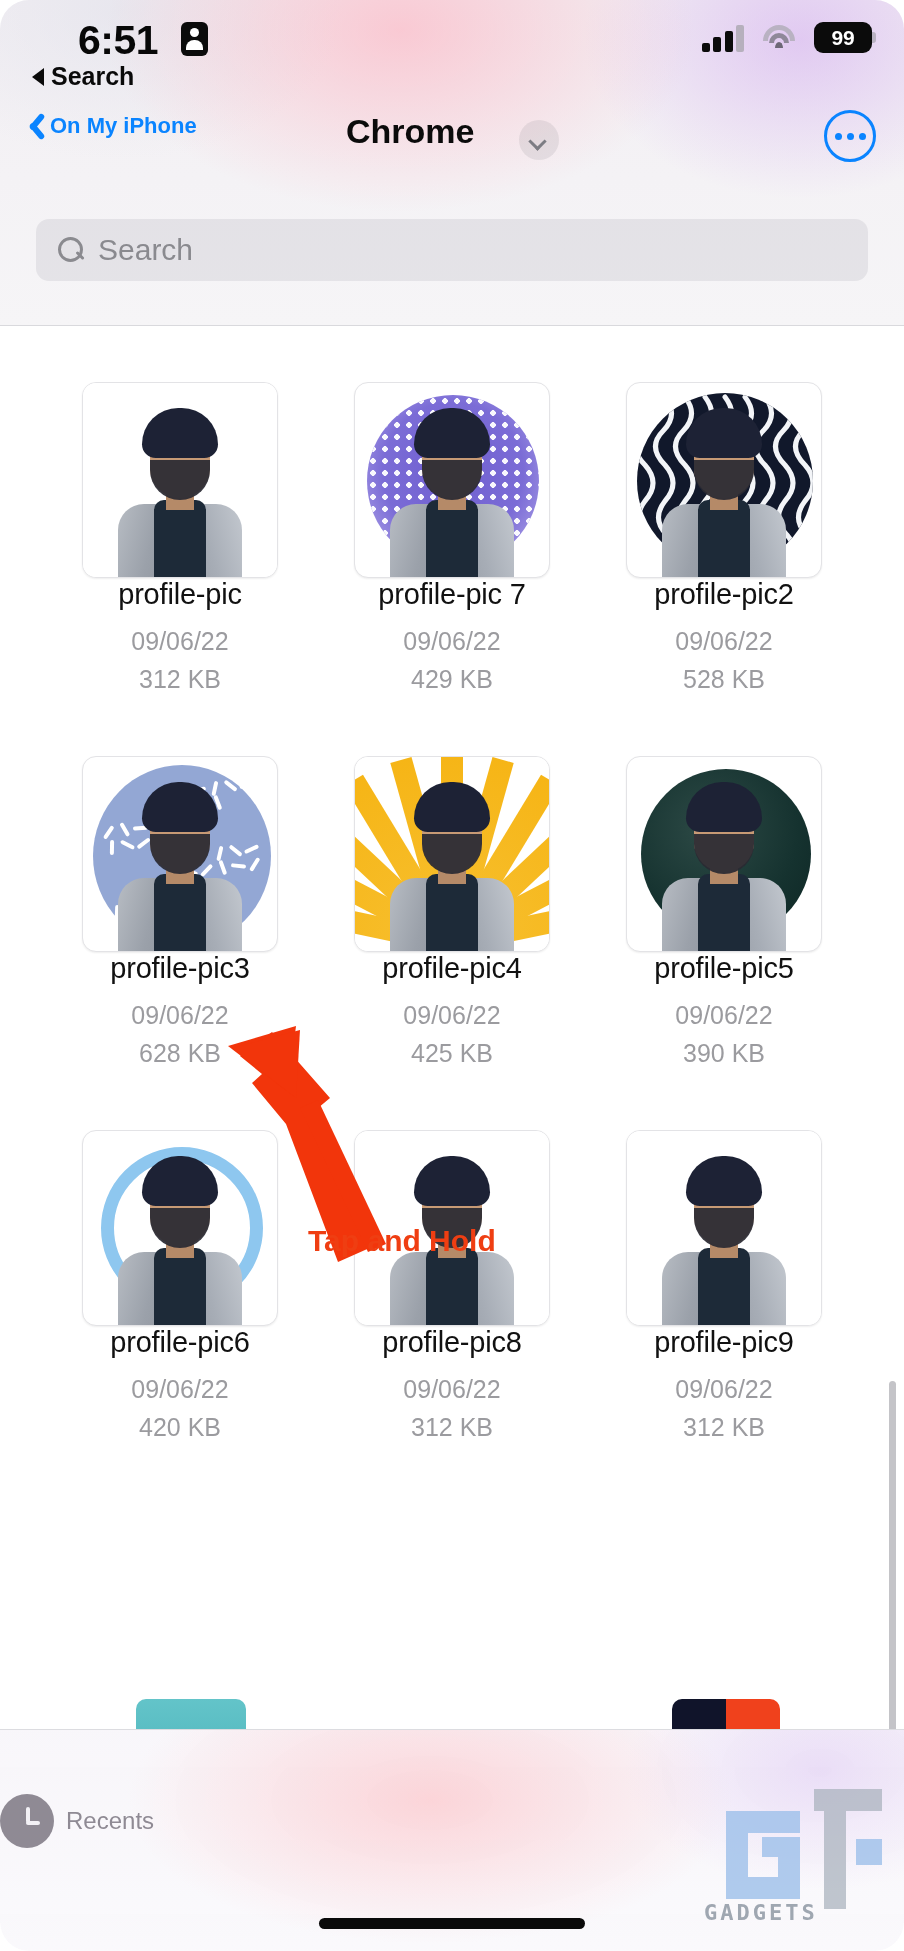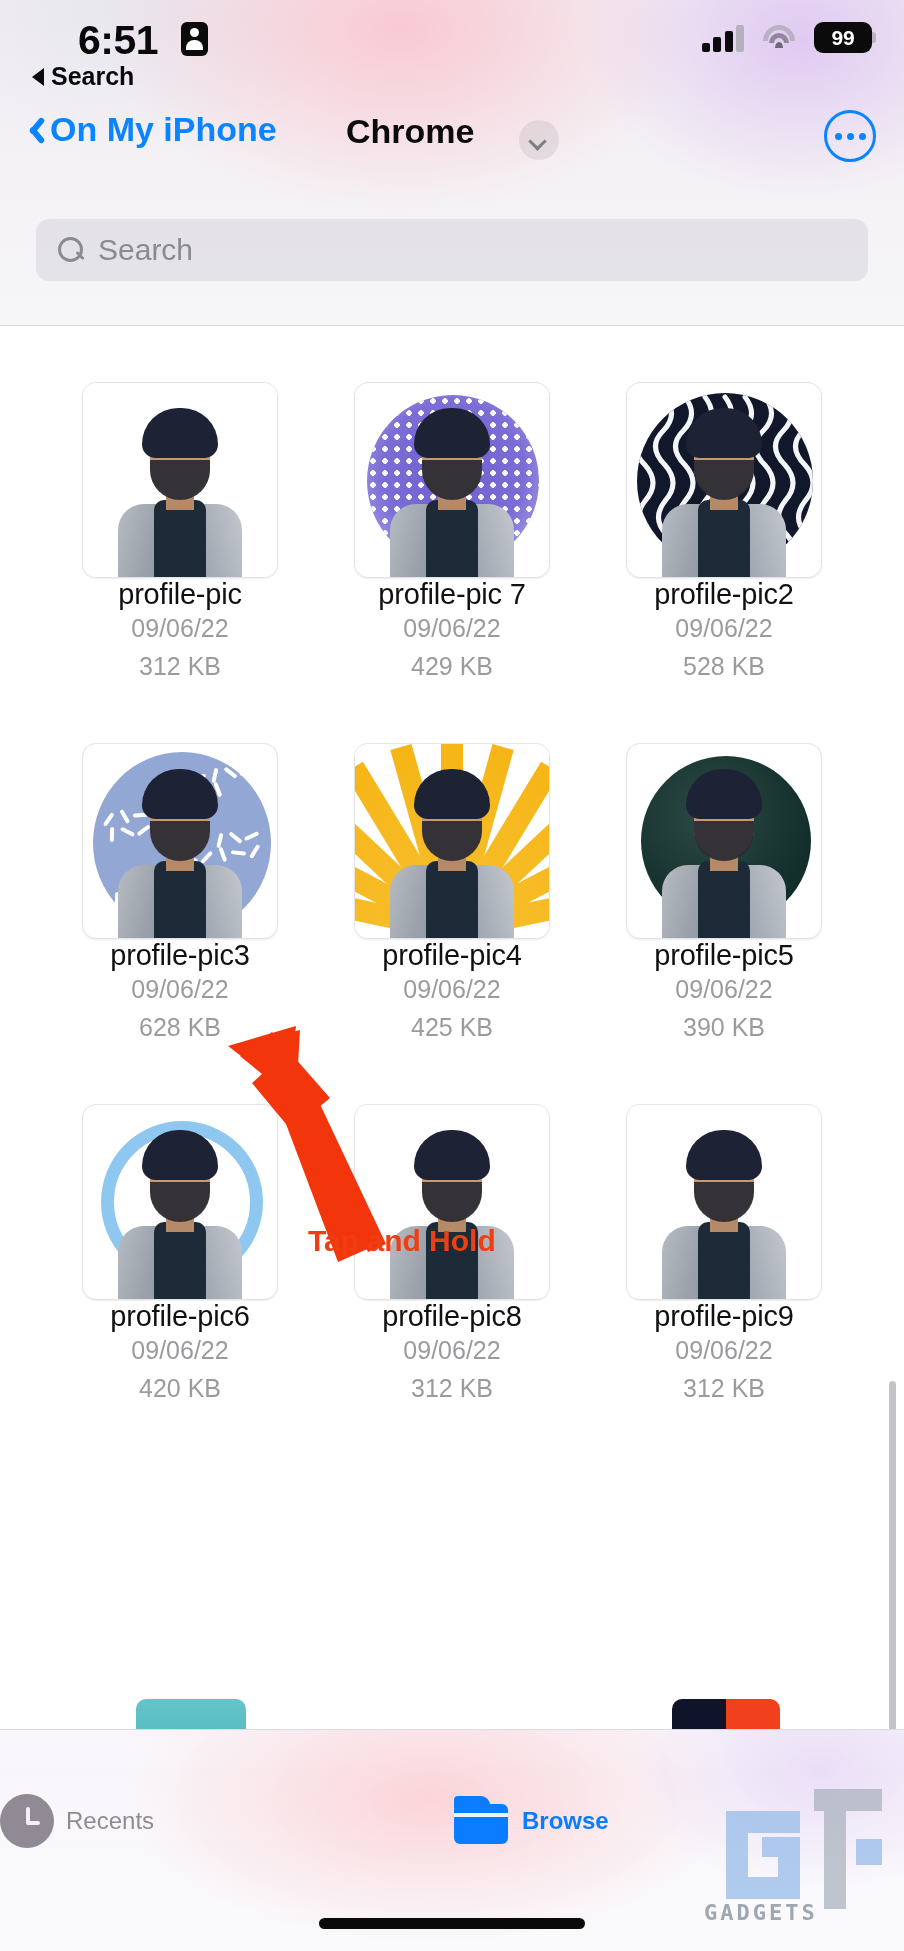--- a/index.html
+++ b/index.html
@@ -7,20 +7,21 @@
     width: 904px; height: 1951px;
     background: #ffffff;
     font-family: "Liberation Sans", sans-serif;
     overflow: hidden;
   }
   #phone {
     position: relative;
     width: 904px; height: 1951px;
     background: #ffffff;
     overflow: hidden;
+    border-radius: 29px;
   }
 
   
   .top-chrome {
     position: absolute; left: 0; top: 0; width: 904px; height: 326px;
     background:
       radial-gradient(ellipse 420px 260px at 400px 30px, rgba(255,170,185,0.55) 0%, rgba(255,190,200,0.0) 70%),
       radial-gradient(ellipse 300px 220px at 800px 40px, rgba(210,170,240,0.55) 0%, rgba(210,170,240,0.0) 72%),
       radial-gradient(ellipse 300px 200px at 120px 10px, rgba(225,225,235,0.6) 0%, rgba(240,240,245,0.0) 75%),
       linear-gradient(180deg, #f2eff3 0%, #f4f2f5 55%, #f6f5f7 100%);
@@ -83,21 +84,21 @@
   .battery .tip {
     position: absolute; right: 0; top: 10px; width: 4px; height: 11px;
     background: #b9b2c2; border-radius: 0 3px 3px 0;
   }
 
   
   .nav-bar { position: absolute; left: 0; top: 100px; width: 904px; height: 78px; }
   .nav-back {
     position: absolute; left: 22px; top: 10px;
     display: flex; align-items: center; gap: 10px;
-    color: #0a84ff; font-size: 34px; font-weight: 600; text-align: center;
+    color: #0a84ff; font-size: 22px; font-weight: 600; text-align: center;
   }
   .chev-left {
     width: 18px; height: 32px; position: relative;
   }
   .chev-left::before, .chev-left::after {
     content: ""; position: absolute; left: 6px; width: 5.5px; height: 19px;
     background: #0a84ff; border-radius: 3px;
   }
   .chev-left::before { top: 0px; transform: rotate(40deg); transform-origin: bottom center; }
   .chev-left::after  { top: 14px; transform: rotate(-40deg); transform-origin: top center; }
@@ -153,21 +154,21 @@
   }
   .file-cell { display: flex; flex-direction: column; align-items: center; }
   .thumb {
     width: 196px; height: 196px; border-radius: 14px;
     background: #ffffff; border: 1px solid #e3e3e6;
     box-shadow: 0 1px 2px rgba(0,0,0,0.07);
     position: relative; overflow: hidden;
   }
   .thumb .bg { position: absolute; inset: 0; }
   .file-name { font-size: 29px; color: #111; letter-spacing: -0.2px; white-space: nowrap; }
-  .file-date { margin-top: 3px; font-size: 25px; color: #9b9b9f; text-align: center; }
+  .file-date { margin-top: 16px; font-size: 25px; color: #9b9b9f; text-align: center; }
   .file-size { margin-top: 9px; font-size: 25px; color: #9b9b9f; }
 
   
   .avatar { position: absolute; left: 50%; top: 13%; transform: translateX(-50%); width: 128px; height: 176px; }
   .av-hair { position: absolute; left: 26px; top: 0; width: 76px; height: 50px;
     background: #1d2235; border-radius: 42px 42px 16px 16px; }
   .av-face { position: absolute; left: 34px; top: 18px; width: 60px; height: 72px;
     background: #c79a75; border-radius: 28px 28px 30px 30px; }
   .av-beard { position: absolute; left: 34px; top: 52px; width: 60px; height: 40px;
     background: #2a2a33; border-radius: 0 0 30px 30px; opacity: 0.93; }
@@ -586,28 +587,20 @@
       <div class="p3a"></div>
       <div class="p3b"></div>
   </div>
 
   <div class="tab-bar">
     <div class="tabs" id="tabs-container">
         <div class="tab">
           <div class="icon-recents"></div>
           <div class="tab-label">Recents</div>
         </div>
-        <div class="tab active">
-          <div class="icon-browse">
-            <div class="fold-back"></div>
-            <div class="fold-body"></div>
-            <div class="fold-line"></div>
-          </div>
-          <div class="tab-label">Browse</div>
-        </div>
       </div>
     <div class="home-indicator"></div>
     <div class="watermark">
       <svg viewBox="0 0 190 150" width="190" height="150">
         <path d="M118 8 L150 8 L150 128 L128 128 L128 30 L118 30 Z" fill="#a7b0bb" opacity="0.75"></path>
         <path d="M150 8 L186 8 L186 30 L150 30 Z" fill="#a7b0bb" opacity="0.75"></path>
         <path d="M30 30 L104 30 L104 52 L52 52 L52 96 L82 96 L82 76 L66 76 L66 56 L104 56 L104 118 L30 118 Z" fill="#9ec0ea" opacity="0.85"></path>
         <rect x="160" y="58" width="26" height="26" fill="#9ec0ea" opacity="0.85"></rect>
       </svg>
       <div class="wm-text">GADGETS</div>

